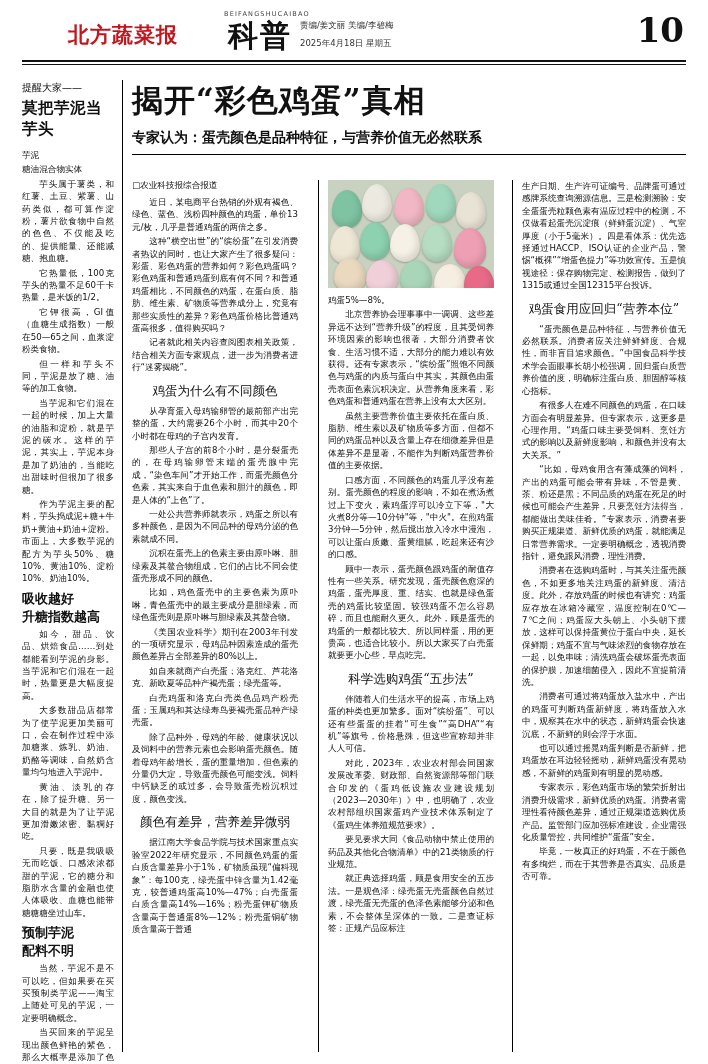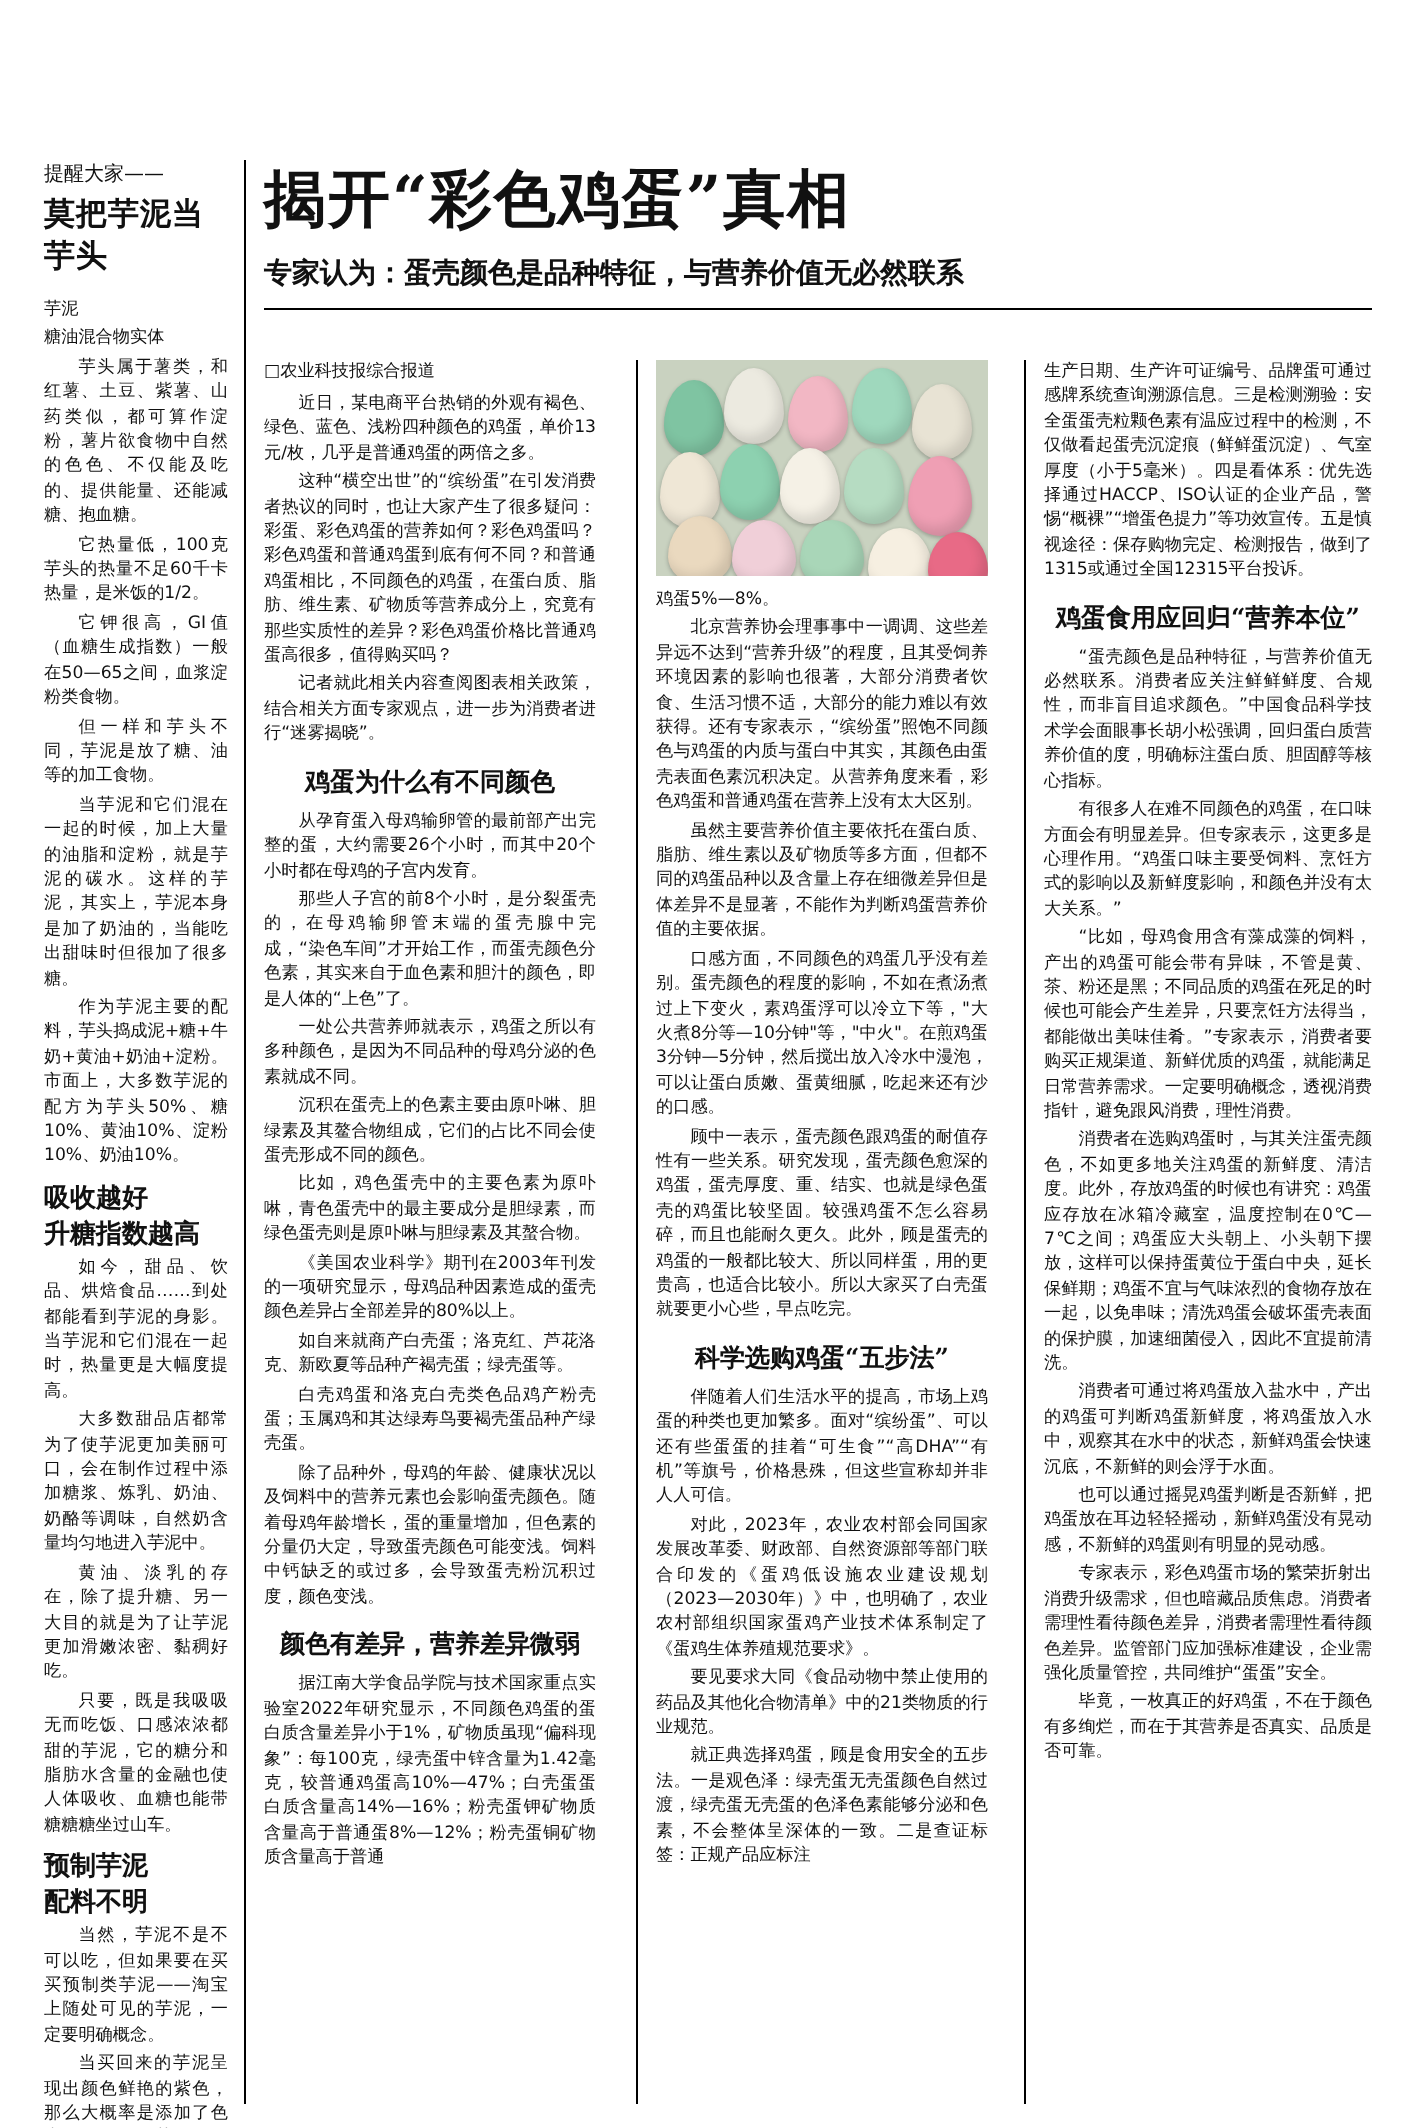--- a/index.html
+++ b/index.html
@@ -42,27 +42,39 @@
   
   .lower{position:absolute;left:110px;top:100px;width:554px;height:872px;}
   .lc{position:absolute;top:0;width:166px;}
   .lc1{left:0;}
   .lc2{left:196px;}
   .lc3{left:390px;width:164px;}
 
   .byline{font-size:8.6px;margin-bottom:4px;}
   .photo{width:166px;height:108px;border:0;position:relative;overflow:hidden;background:#cfd6c9;margin-bottom:6px;}
   .egg{position:absolute;border-radius:50% 50% 50% 50%/60% 60% 40% 40%;box-shadow:inset -3px -4px 6px rgba(0,0,0,0.12), 0 1px 2px rgba(0,0,0,0.25);}
-  .secth{font-family:"DejaVu Serif","Liberation Serif",serif;font-weight:bold;font-size:12.5px;line-height:18px;text-align:center;margin:8px 0 5px 0;}
+  .secth{font-family:"DejaVu Serif","Liberation Serif",serif;font-weight:normal;font-size:12.5px;line-height:18px;text-align:center;margin:8px 0 5px 0;}
 </style>
 </head>
 <body>
 
 <div class="page">
 
+  <div class="masthead">
+    <div class="mh-pinyin">BEIFANGSHUCAIBAO</div>
+    <div class="mh-logo">
+      <div class="mh-logo-text">北方蔬菜报</div>
+    </div>
+    <div class="mh-kepu">科普</div>
+    <div class="mh-editors">责编/姜文丽  美编/李碧梅</div>
+    <div class="mh-date">2025年4月18日  星期五</div>
+    <div class="mh-pageno">10</div>
+    <div class="mh-rule"></div>
+    <div class="mh-rule2"></div>
+  </div>
 
   <div class="content">
 
     <div class="vrule" style="left:100px;"></div>
     <div class="vrule" style="left:296px;top:100px;height:872px;"></div>
     <div class="vrule" style="left:490px;top:100px;height:872px;"></div>
 
     <div class="col c1">
       <div class="kicker">提醒大家——</div>
       <div class="col1-title">莫把芋泥当芋头</div>
@@ -165,20 +177,20 @@
           <p class="noind">生产日期、生产许可证编号、品牌蛋可通过感牌系统查询溯源信息。三是检测溯验：安全蛋蛋壳粒颗色素有温应过程中的检测，不仅做看起蛋壳沉淀痕（鲜鲜蛋沉淀）、气室厚度（小于5毫米）。四是看体系：优先选择通过HACCP、ISO认证的企业产品，警惕“概裸”“增蛋色提力”等功效宣传。五是慎视途径：保存购物完定、检测报告，做到了1315或通过全国12315平台投诉。</p>
         </div>
         <div class="secth">鸡蛋食用应回归“营养本位”</div>
         <div class="t">
           <p>“蛋壳颜色是品种特征，与营养价值无必然联系。消费者应关注鲜鲜鲜度、合规性，而非盲目追求颜色。”中国食品科学技术学会面眼事长胡小松强调，回归蛋白质营养价值的度，明确标注蛋白质、胆固醇等核心指标。</p>
           <p>有很多人在难不同颜色的鸡蛋，在口味方面会有明显差异。但专家表示，这更多是心理作用。“鸡蛋口味主要受饲料、烹饪方式的影响以及新鲜度影响，和颜色并没有太大关系。”</p>
           <p>“比如，母鸡食用含有藻成藻的饲料，产出的鸡蛋可能会带有异味，不管是黄、茶、粉还是黑；不同品质的鸡蛋在死足的时候也可能会产生差异，只要烹饪方法得当，都能做出美味佳肴。”专家表示，消费者要购买正规渠道、新鲜优质的鸡蛋，就能满足日常营养需求。一定要明确概念，透视消费指针，避免跟风消费，理性消费。</p>
           <p>消费者在选购鸡蛋时，与其关注蛋壳颜色，不如更多地关注鸡蛋的新鲜度、清洁度。此外，存放鸡蛋的时候也有讲究：鸡蛋应存放在冰箱冷藏室，温度控制在0℃—7℃之间；鸡蛋应大头朝上、小头朝下摆放，这样可以保持蛋黄位于蛋白中央，延长保鲜期；鸡蛋不宜与气味浓烈的食物存放在一起，以免串味；清洗鸡蛋会破坏蛋壳表面的保护膜，加速细菌侵入，因此不宜提前清洗。</p>
           <p>消费者可通过将鸡蛋放入盐水中，产出的鸡蛋可判断鸡蛋新鲜度，将鸡蛋放入水中，观察其在水中的状态，新鲜鸡蛋会快速沉底，不新鲜的则会浮于水面。</p>
           <p>也可以通过摇晃鸡蛋判断是否新鲜，把鸡蛋放在耳边轻轻摇动，新鲜鸡蛋没有晃动感，不新鲜的鸡蛋则有明显的晃动感。</p>
-          <p>专家表示，彩色鸡蛋市场的繁荣折射出消费升级需求，但也暗藏品质焦虑。消费者需理性看待颜色差异，消费者需理性看待颜色差异。监管部门应加强标准建设，企业需强化质量管控，共同维护“蛋蛋”安全。</p>
+          <p>专家表示，彩色鸡蛋市场的繁荣折射出消费升级需求，新鲜优质的鸡蛋。消费者需理性看待颜色差异，通过正规渠道选购优质产品。监管部门应加强标准建设，企业需强化质量管控，共同维护“蛋蛋”安全。</p>
           <p>毕竟，一枚真正的好鸡蛋，不在于颜色有多绚烂，而在于其营养是否真实、品质是否可靠。</p>
         </div>
       </div>
 
     </div>
   </div>
 </div>
 
 </body></html>

